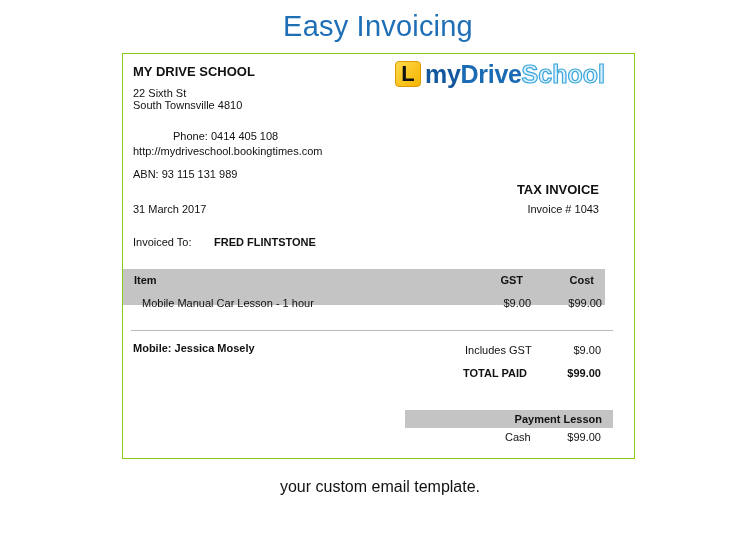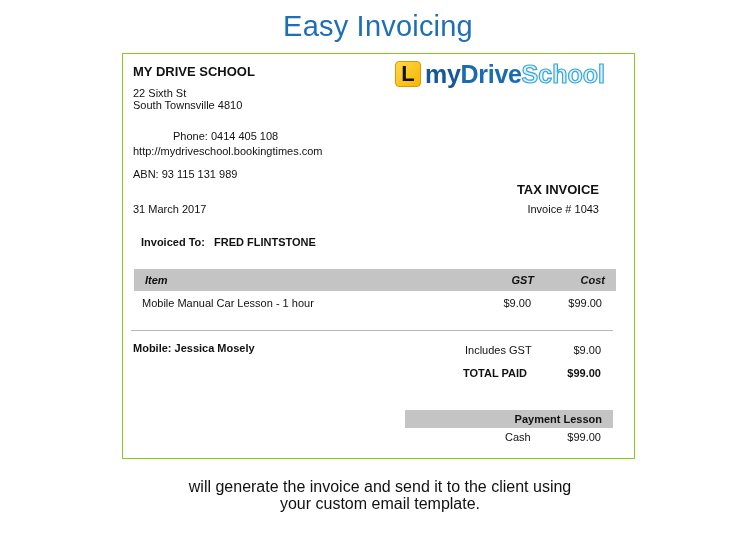--- a/index.html
+++ b/index.html
@@ -38,27 +38,26 @@
     .logo-drive { font-size: 25px; font-weight: bold; color: #1a6bb3; letter-spacing: -0.3px; }
     .logo-school {
       font-size: 25px; font-weight: bold; color: #dff2fb; letter-spacing: 0px;
       -webkit-text-stroke: 1.2px #3aa6dc;
     }
 
     .tax-invoice { right: 35px; top: 128px; font-size: 13px; font-weight: bold; }
     .invoice-num { right: 35px; top: 149px; font-size: 11px; }
     .date { left: 10px; top: 149px; font-size: 11px; }
 
-    .invoiced-to-label { left: 10px; top: 182px; font-size: 11px; font-weight: bold; margin-left: 8px; }
+    .invoiced-to-label { left: 10px; top: 182px; font-size: 11px; font-weight: normal; }
     .invoiced-to-name { left: 91px; top: 182px; font-size: 11px; font-weight: bold; }
 
     .table-head {
-      position: absolute; left: 11px; top: 215px; width: 482px; height: 22px;
+      position: absolute; left: 0; top: 215px; width: 482px; height: 36px;
       background: #c4c4c4;
-      font-style: italic;
     }
     .th { position: absolute; top: 5px; font-size: 11px; font-weight: bold; }
     .th-item { left: 11px; }
     .th-gst { right: 82px; }
     .th-cost { right: 11px; }
 
     .row { position: absolute; left: 8px; top: 237px; width: 482px; height: 24px; }
     .td { position: absolute; top: 6px; font-size: 11px; }
     .td-item { left: 11px; }
     .td-gst { right: 82px; }
@@ -131,15 +130,14 @@
   <div class="abs total-val">$99.00</div>
 
   <div class="pay-head">
     <span class="pay-head-label">Payment Lesson</span>
   </div>
   <div class="abs pay-method">Cash</div>
   <div class="abs pay-amount">$99.00</div>
 </div>
 
 <div class="caption">
-  <div>will generate the invoice and send it to the client using</div>
   <div>your custom email template.</div>
 </div>
 
 </body></html>

